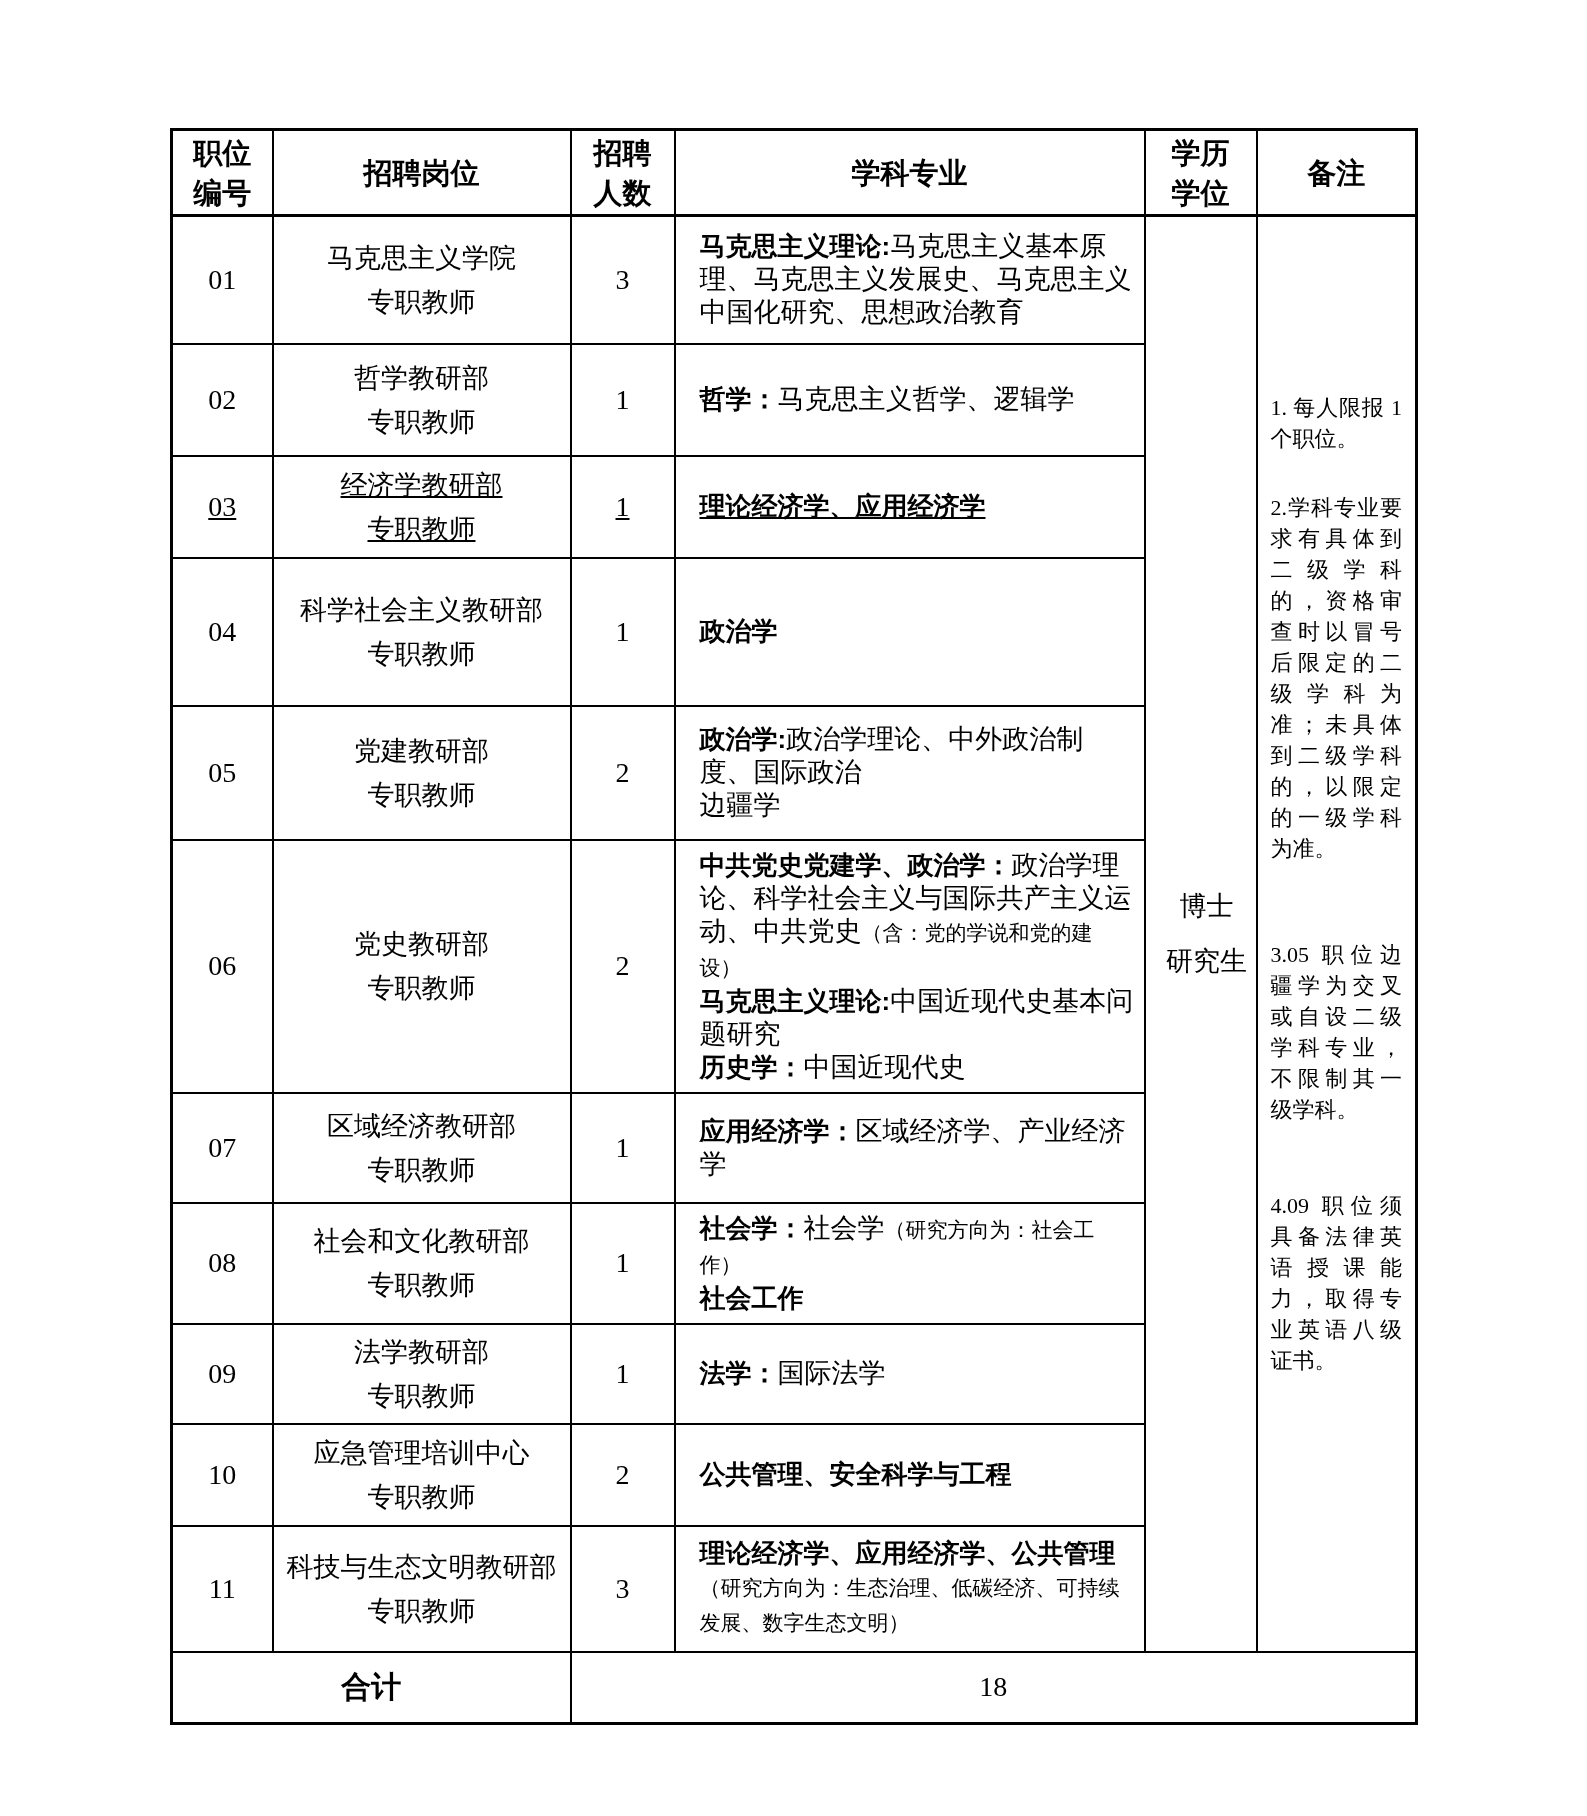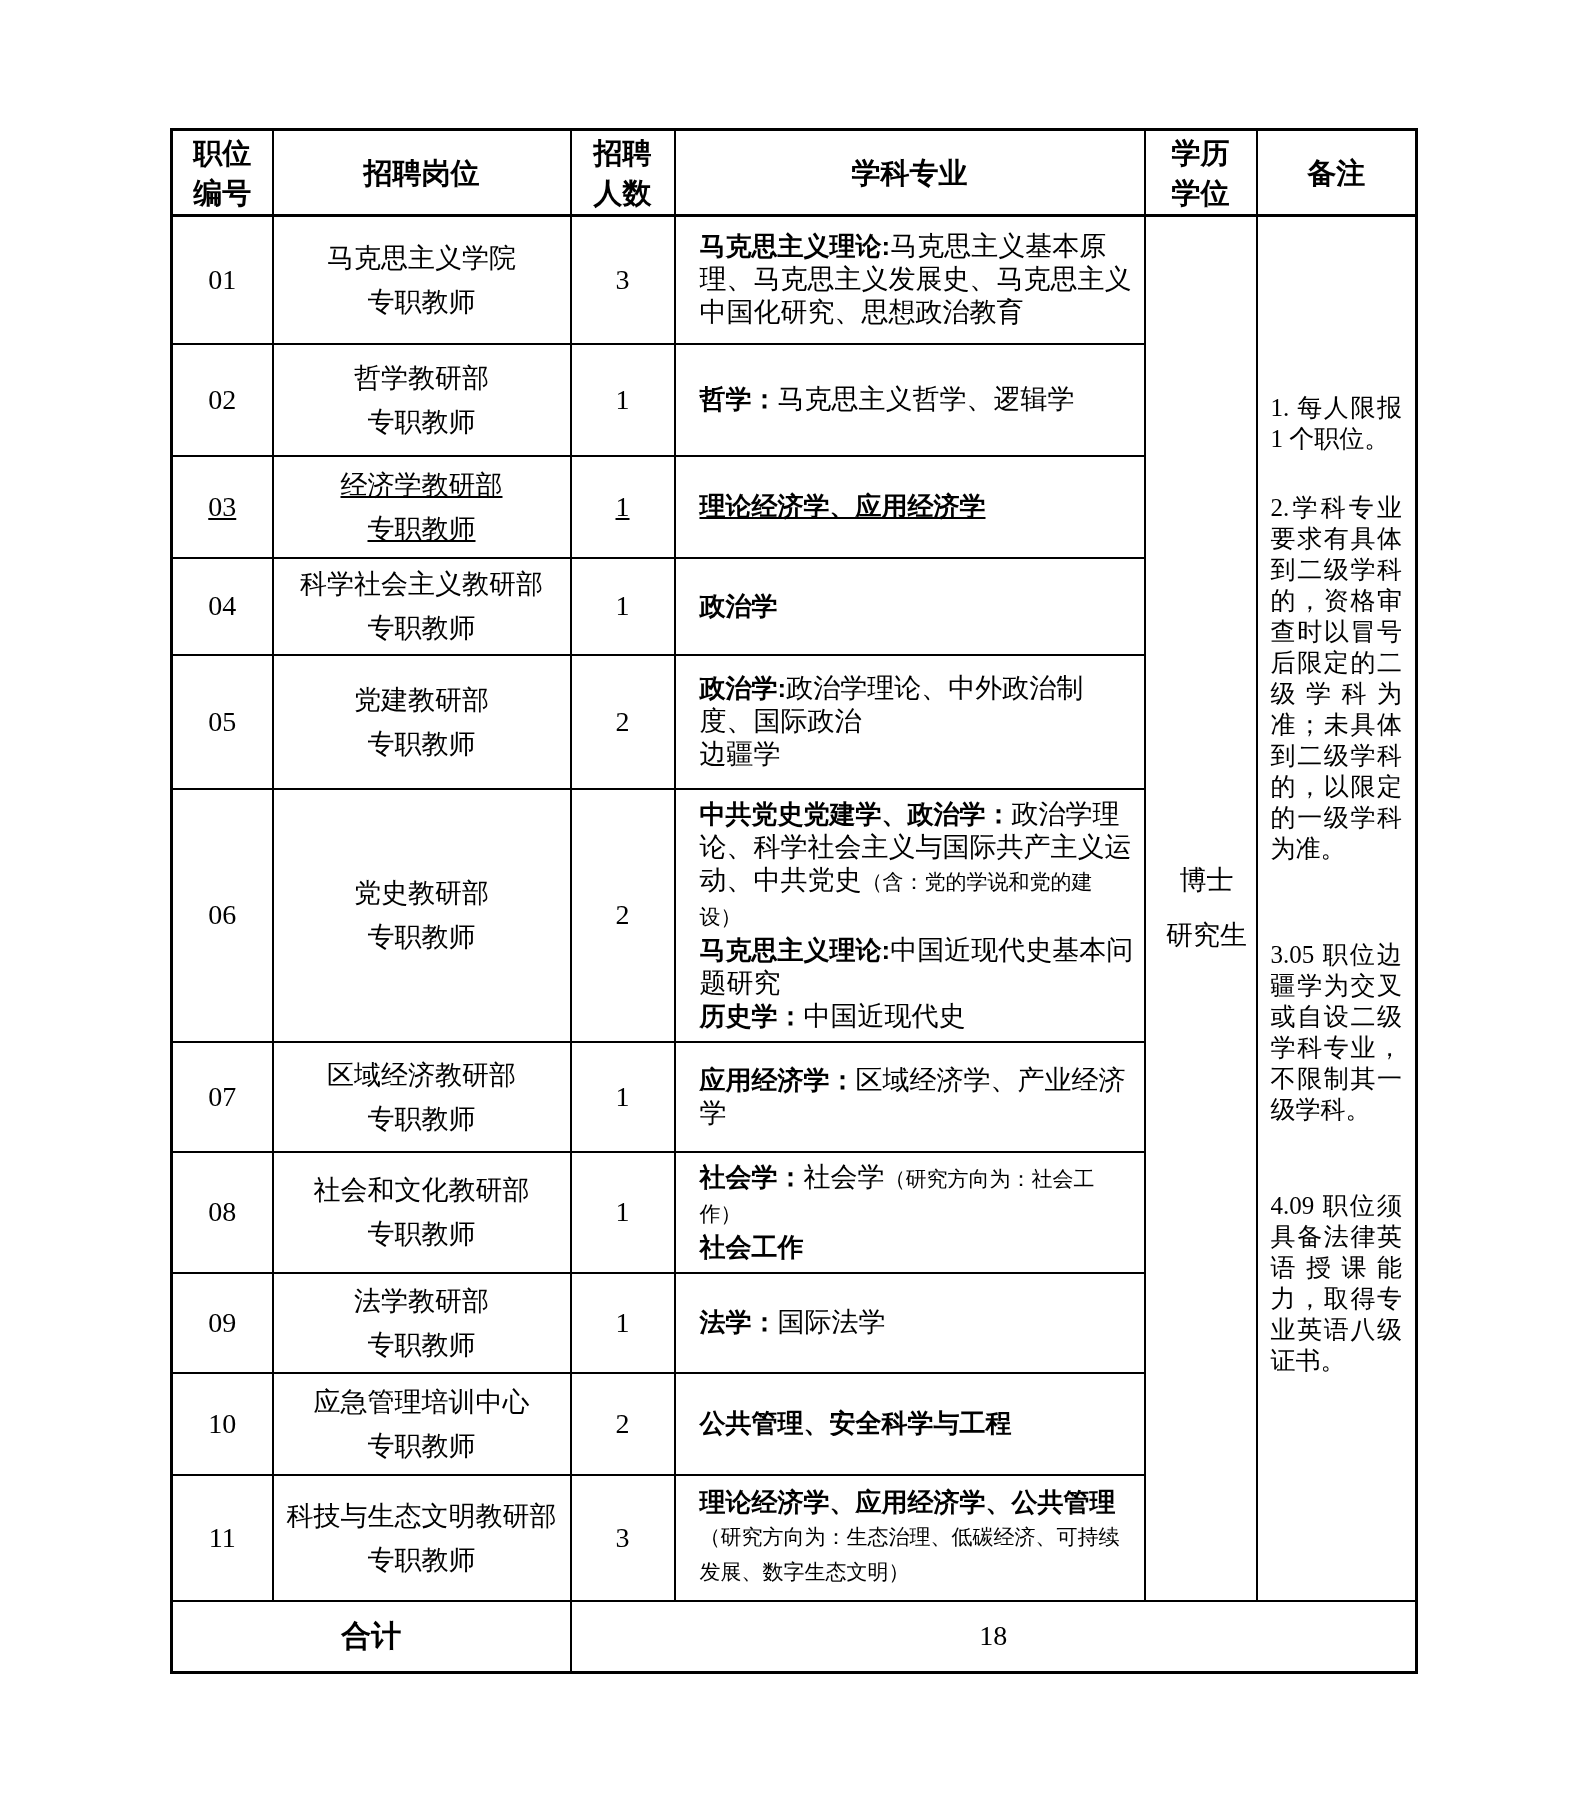--- a/index.html
+++ b/index.html
@@ -20,21 +20,21 @@
   thead tr{height:86px;}
   thead th{
     font-family:"Liberation Sans","DejaVu Sans",sans-serif;
     font-weight:700;font-size:29px;line-height:40px;
     padding:0 18px;vertical-align:middle;text-align:center;
     border-bottom:3px solid #000;
   }
   #rows tr:nth-child(1){height:128px;}
   #rows tr:nth-child(2){height:112px;}
   #rows tr:nth-child(3){height:102px;text-decoration:underline;}
-  #rows tr:nth-child(4){height:97px;}
+  #rows tr:nth-child(4){height:148px;}
   #rows tr:nth-child(5){height:134px;}
   #rows tr:nth-child(6){height:248px;}
   #rows tr:nth-child(7){height:110px;}
   #rows tr:nth-child(8){height:112px;}
   #rows tr:nth-child(9){height:100px;}
   #rows tr:nth-child(10){height:102px;}
   #rows tr:nth-child(11){height:126px;}
   td.c{text-align:center;vertical-align:middle;}
   td.code,td.cnt{font-size:28px;}
   td.dept{font-size:27px;}
@@ -48,21 +48,21 @@
     font-family:"Liberation Sans","DejaVu Sans",sans-serif;
     font-weight:700;font-size:26px;
   }
   td.subj .n{font-weight:400;}
   td.subj .s{font-size:21px;font-weight:400;font-family:Liberation Serif, serif;}
   td.degree{font-size:27px;padding-left:12px;}
   td.degree div{line-height:55px;}
   td.remarks{
     vertical-align:top;text-align:justify;text-justify:inter-character;
     word-break:break-all;
-    padding:0 13px 10px 13px;font-size:25px;line-height:31px;
+    padding:0 13px 10px 13px;font-size:22px;line-height:31px;
   }
   td.remarks p{margin:0;}
   td.remarks p:nth-child(1){margin-top:175px;}
   td.remarks p:nth-child(2){margin-top:38px;}
   td.remarks p:nth-child(3){margin-top:75px;}
   td.remarks p:nth-child(4){margin-top:65px;}
   #totals tr{height:72px;}
   #totals td{text-align:center;vertical-align:middle;}
   td.total-label{font-weight:700;font-size:30px;}
   td.total-value{font-size:28px;}

